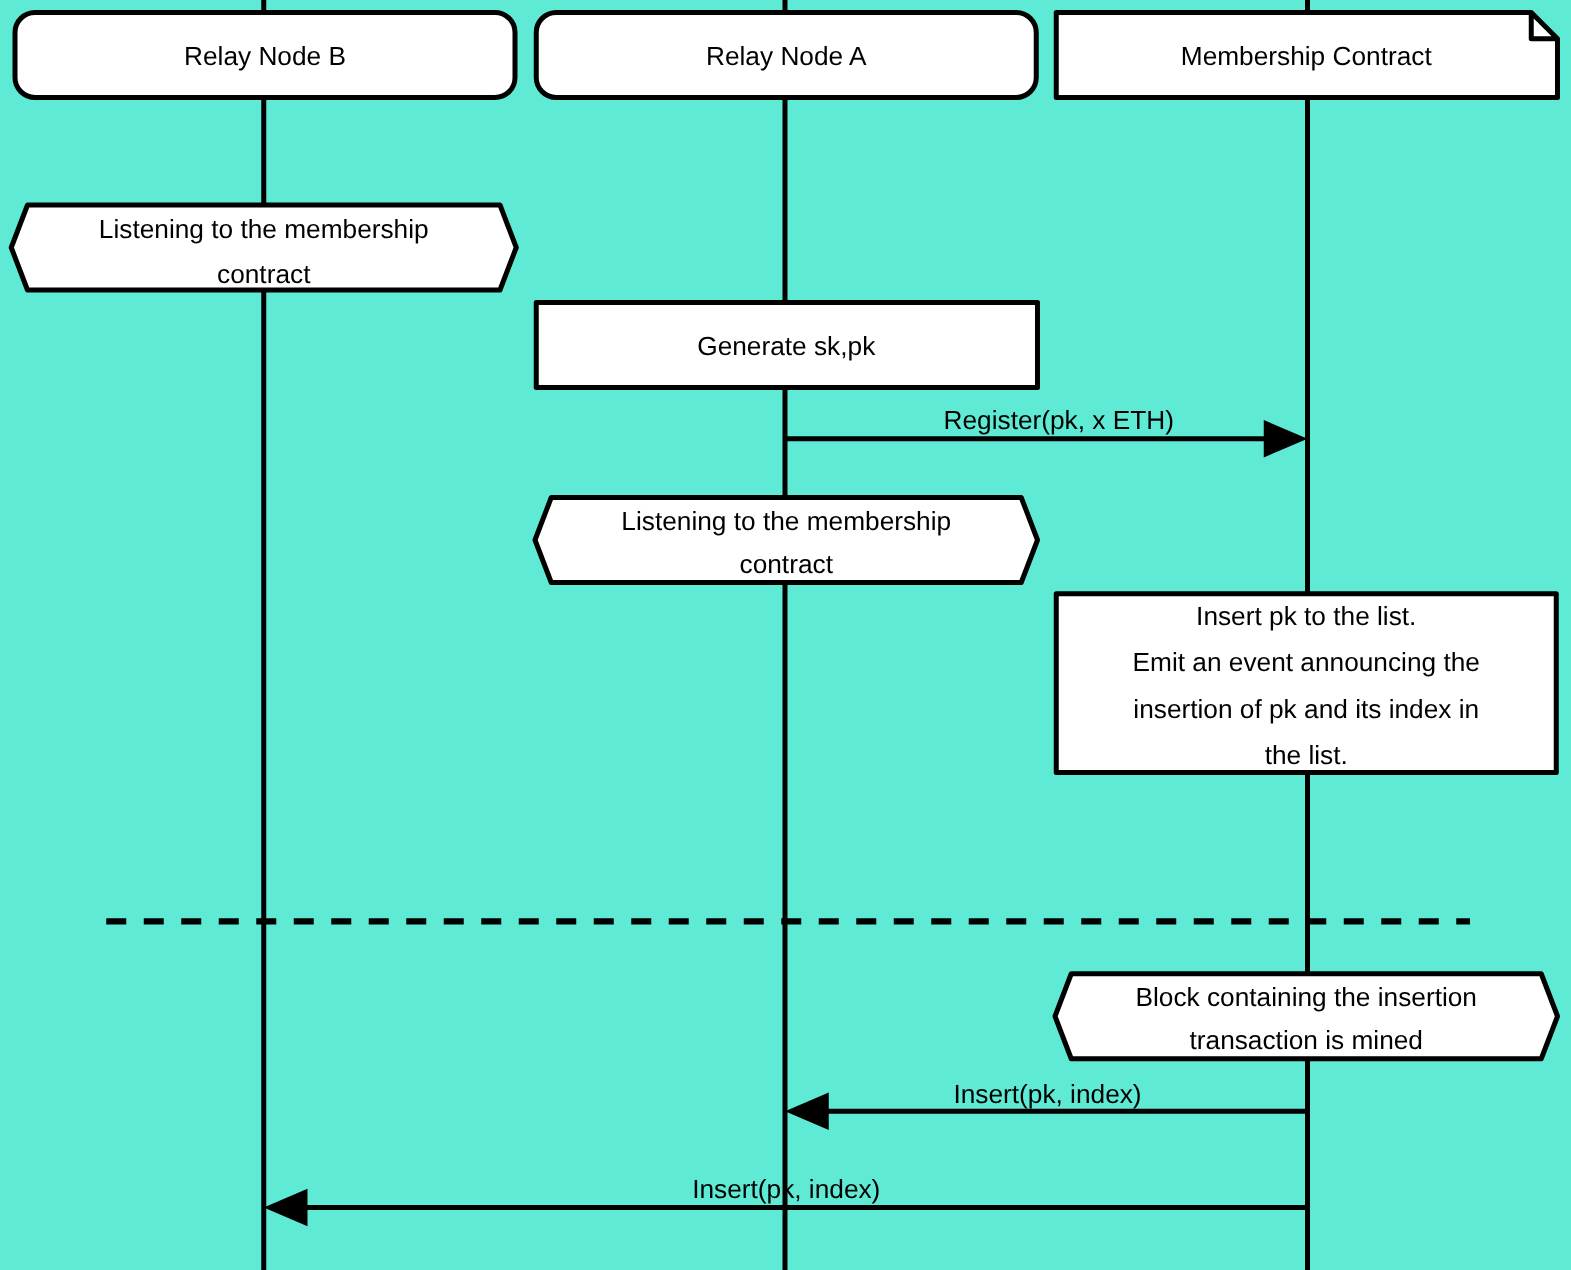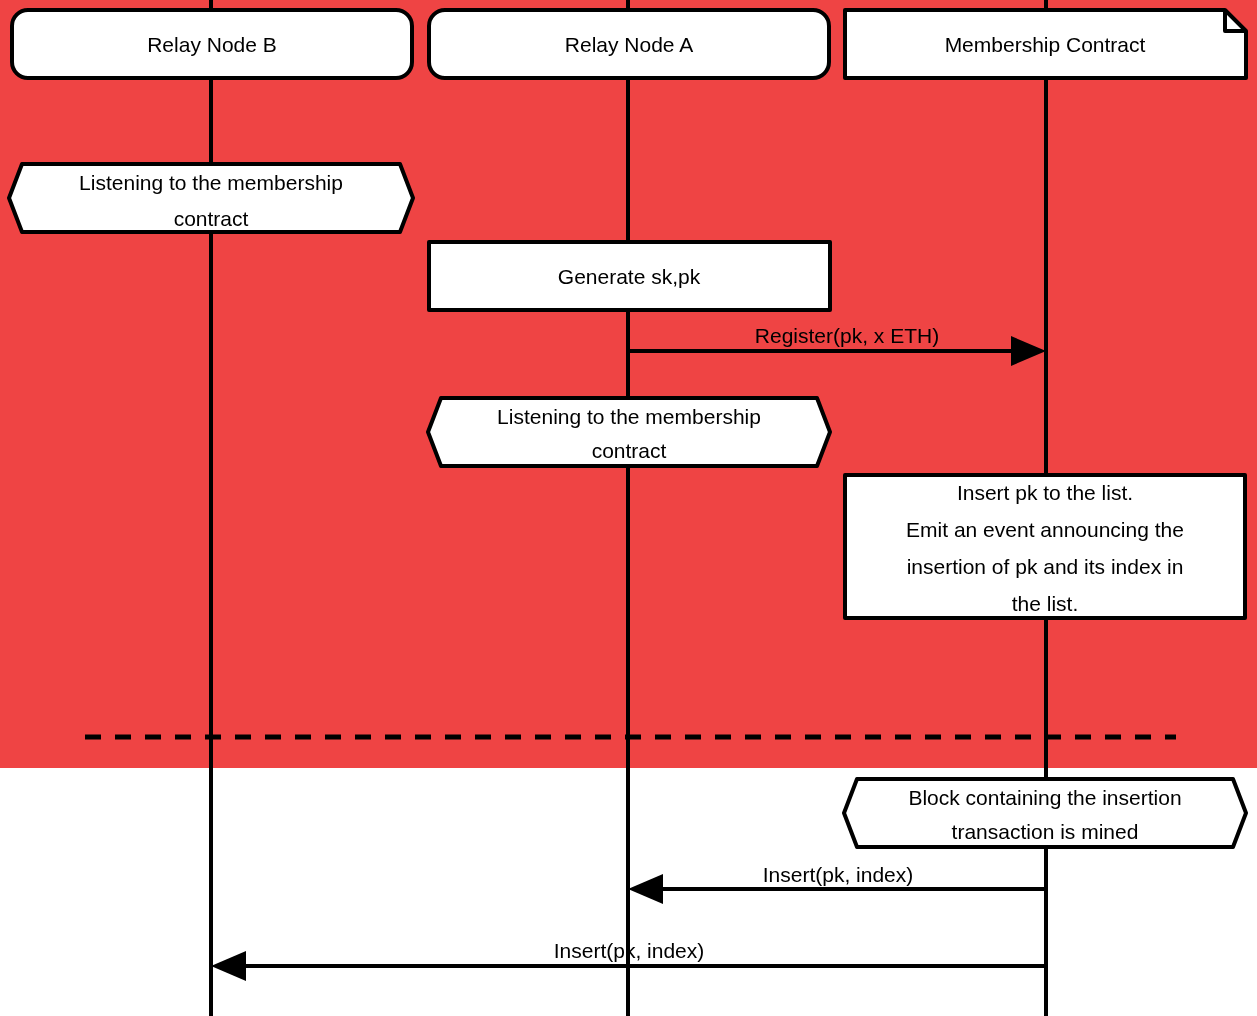--- a/index.html
+++ b/index.html
@@ -9,22 +9,22 @@
   }
   body {
     width: 1257px;
     height: 1016px;
     overflow: hidden;
     font-family: "Liberation Sans", sans-serif;
   }
   #diagram-root {
     position: relative;
     width: 1257px;
-    height: 768px;
-    background: #ef4444;
+    height: 1016px;
+    background: #5eead4;
   }
   svg.seq {
     display: block;
     width: 1257px;
     height: 1016px;
   }
   .shape-stroke {
     fill: #ffffff;
     stroke: #000000;
     stroke-width: 4;

